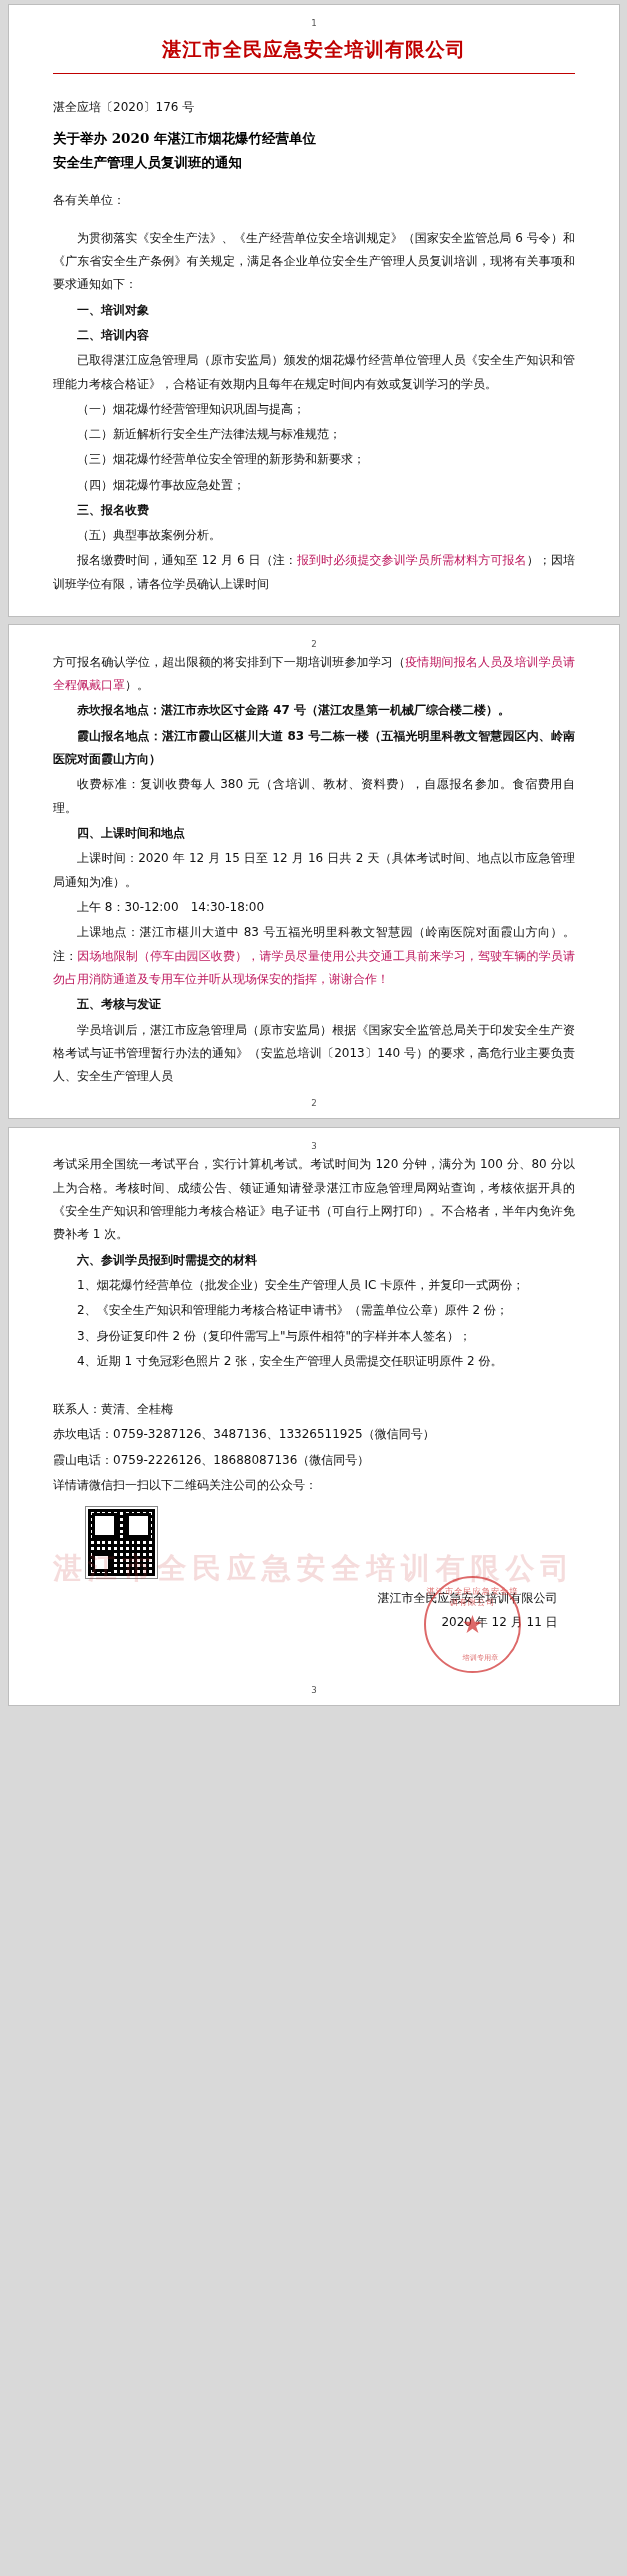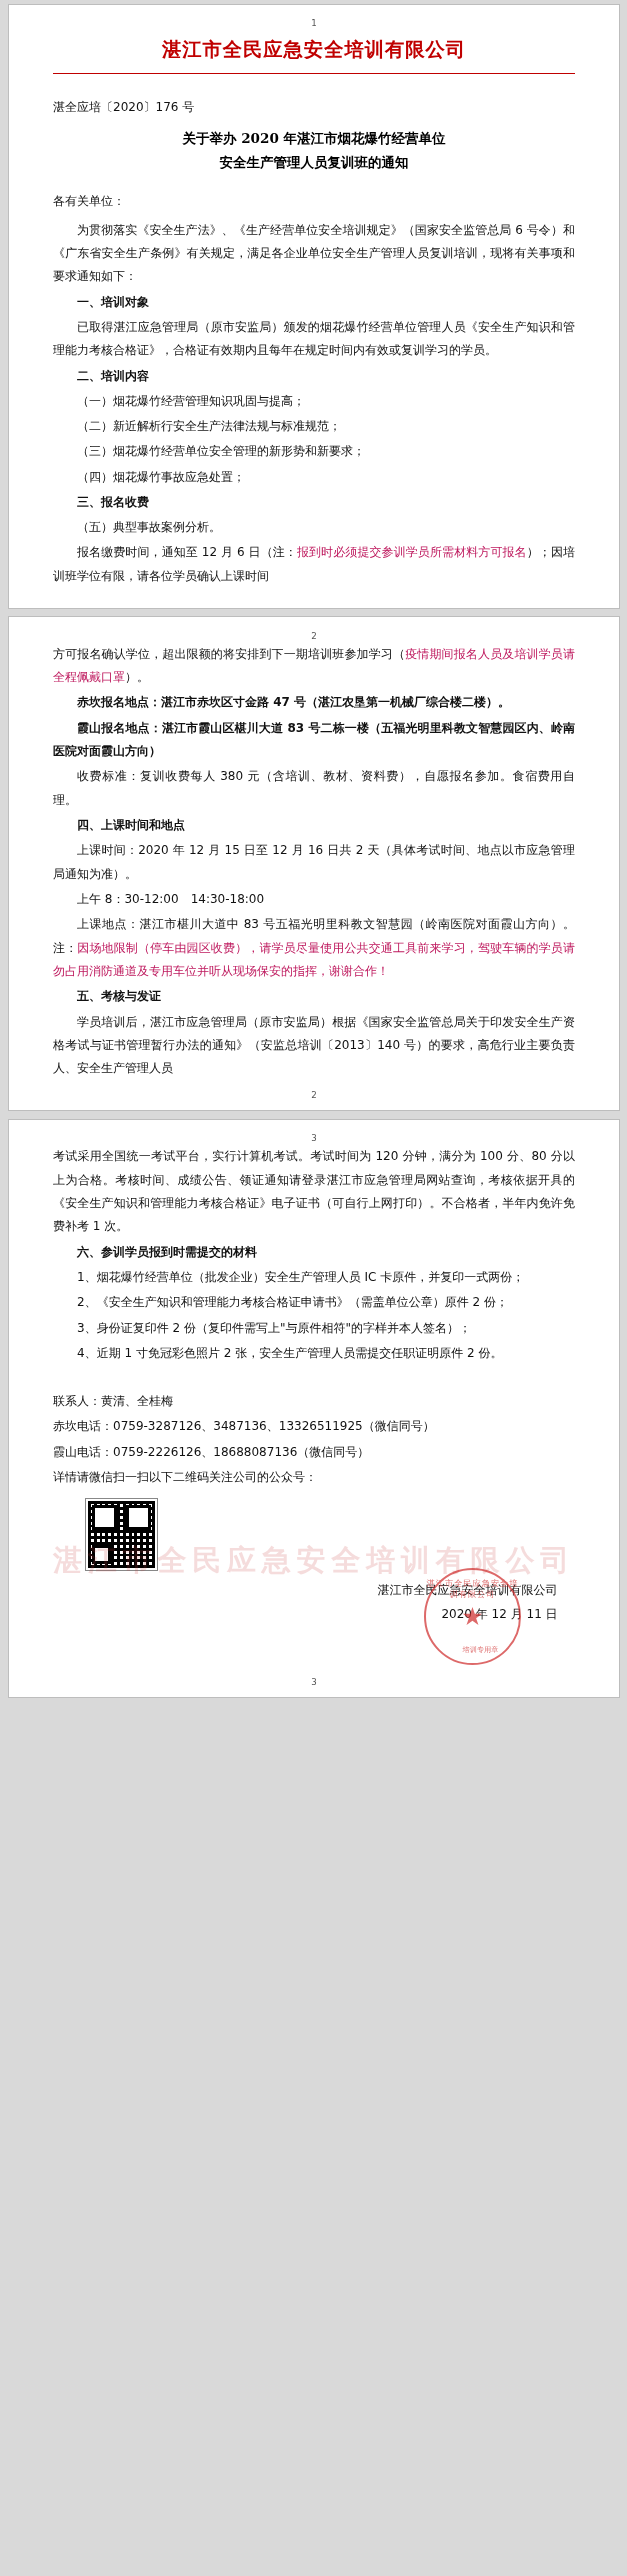--- a/index.html
+++ b/index.html
@@ -47,38 +47,37 @@
     border: none;
     border-top: 1.9px solid #c00000;
     margin: 0 0 25px 0;
   }
   .docnum {
     font-size: 12px;
     margin: 0 0 11.6px 0;
     color: #111;
   }
   .doc-title {
-    text-align: center;
     font-weight: bold;
     font-size: 13.5px;
     line-height: 1.75;
     margin: 0 0 15.5px 0;
     color: #000;
     font-family: "DejaVu Serif", "Liberation Serif", serif;
   }
   p.body {
     font-size: 12px;
     line-height: 1.95;
     margin: 0 0 1.9px 0;
     text-align: justify;
     color: #111;
     text-indent: 2em;
   }
   p.noindent { text-indent: 0; }
-  p.salutation { text-indent: 0; margin-bottom: 5px; }
+  p.salutation { text-indent: 0; margin-bottom: 13px; font-family: Liberation Mono, monospace; }
   .b { font-weight: bold; }
   .red { color: #be185d; }
   .sig-block {
     margin-top: 13.5px;
     text-align: right;
     position: relative;
     padding-right: 17.4px;
   }
   .sig-line {
     font-size: 12px;
@@ -173,23 +172,23 @@
 
     <div class="doc-title">
       <div>关于举办 2020 年湛江市烟花爆竹经营单位</div>
       <div>安全生产管理人员复训班的通知</div>
     </div>
 
     <p class="body salutation">各有关单位：</p>
     <p class="body">为贯彻落实《安全生产法》、《生产经营单位安全培训规定》（国家安全监管总局 6 号令）和《广东省安全生产条例》有关规定，满足各企业单位安全生产管理人员复训培训，现将有关事项和要求通知如下：</p>
 
     <p class="body b">一、培训对象</p>
+    <p class="body b">二、培训内容</p>
+
     <p class="body">已取得湛江应急管理局（原市安监局）颁发的烟花爆竹经营单位管理人员《安全生产知识和管理能力考核合格证》，合格证有效期内且每年在规定时间内有效或复训学习的学员。</p>
-
-    <p class="body b">二、培训内容</p>
     <p class="body">（一）烟花爆竹经营管理知识巩固与提高；</p>
     <p class="body">（二）新近解析行安全生产法律法规与标准规范；</p>
     <p class="body">（三）烟花爆竹经营单位安全管理的新形势和新要求；</p>
     <p class="body">（四）烟花爆竹事故应急处置；</p>
     <p class="body b">三、报名收费</p>
 
     <p class="body">（五）典型事故案例分析。</p>
     <p class="body">
       <span>报名缴费时间，通知至 12 月 6 日（注：</span><span class="red">报到时必须提交参训学员所需材料方可报名</span><span>）；因培训班学位有限，请各位学员确认上课时间</span>
     </p>

